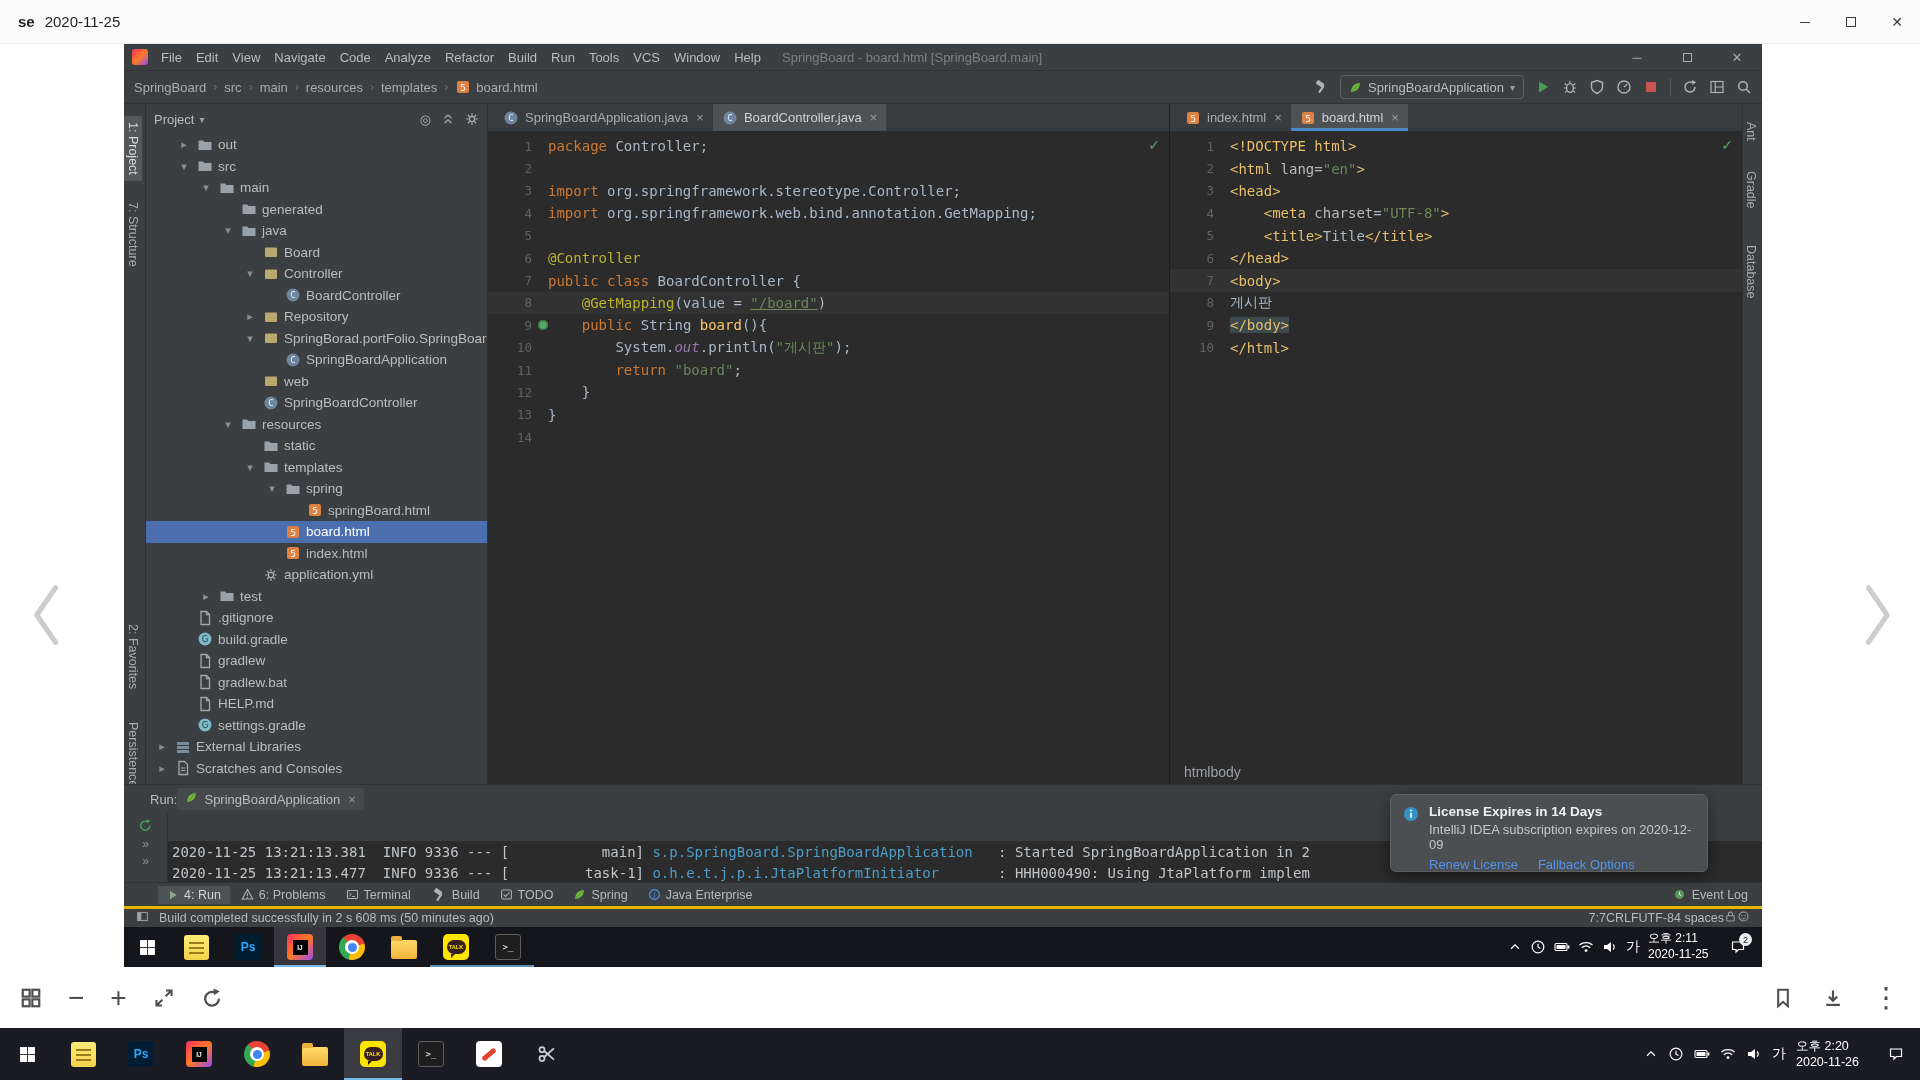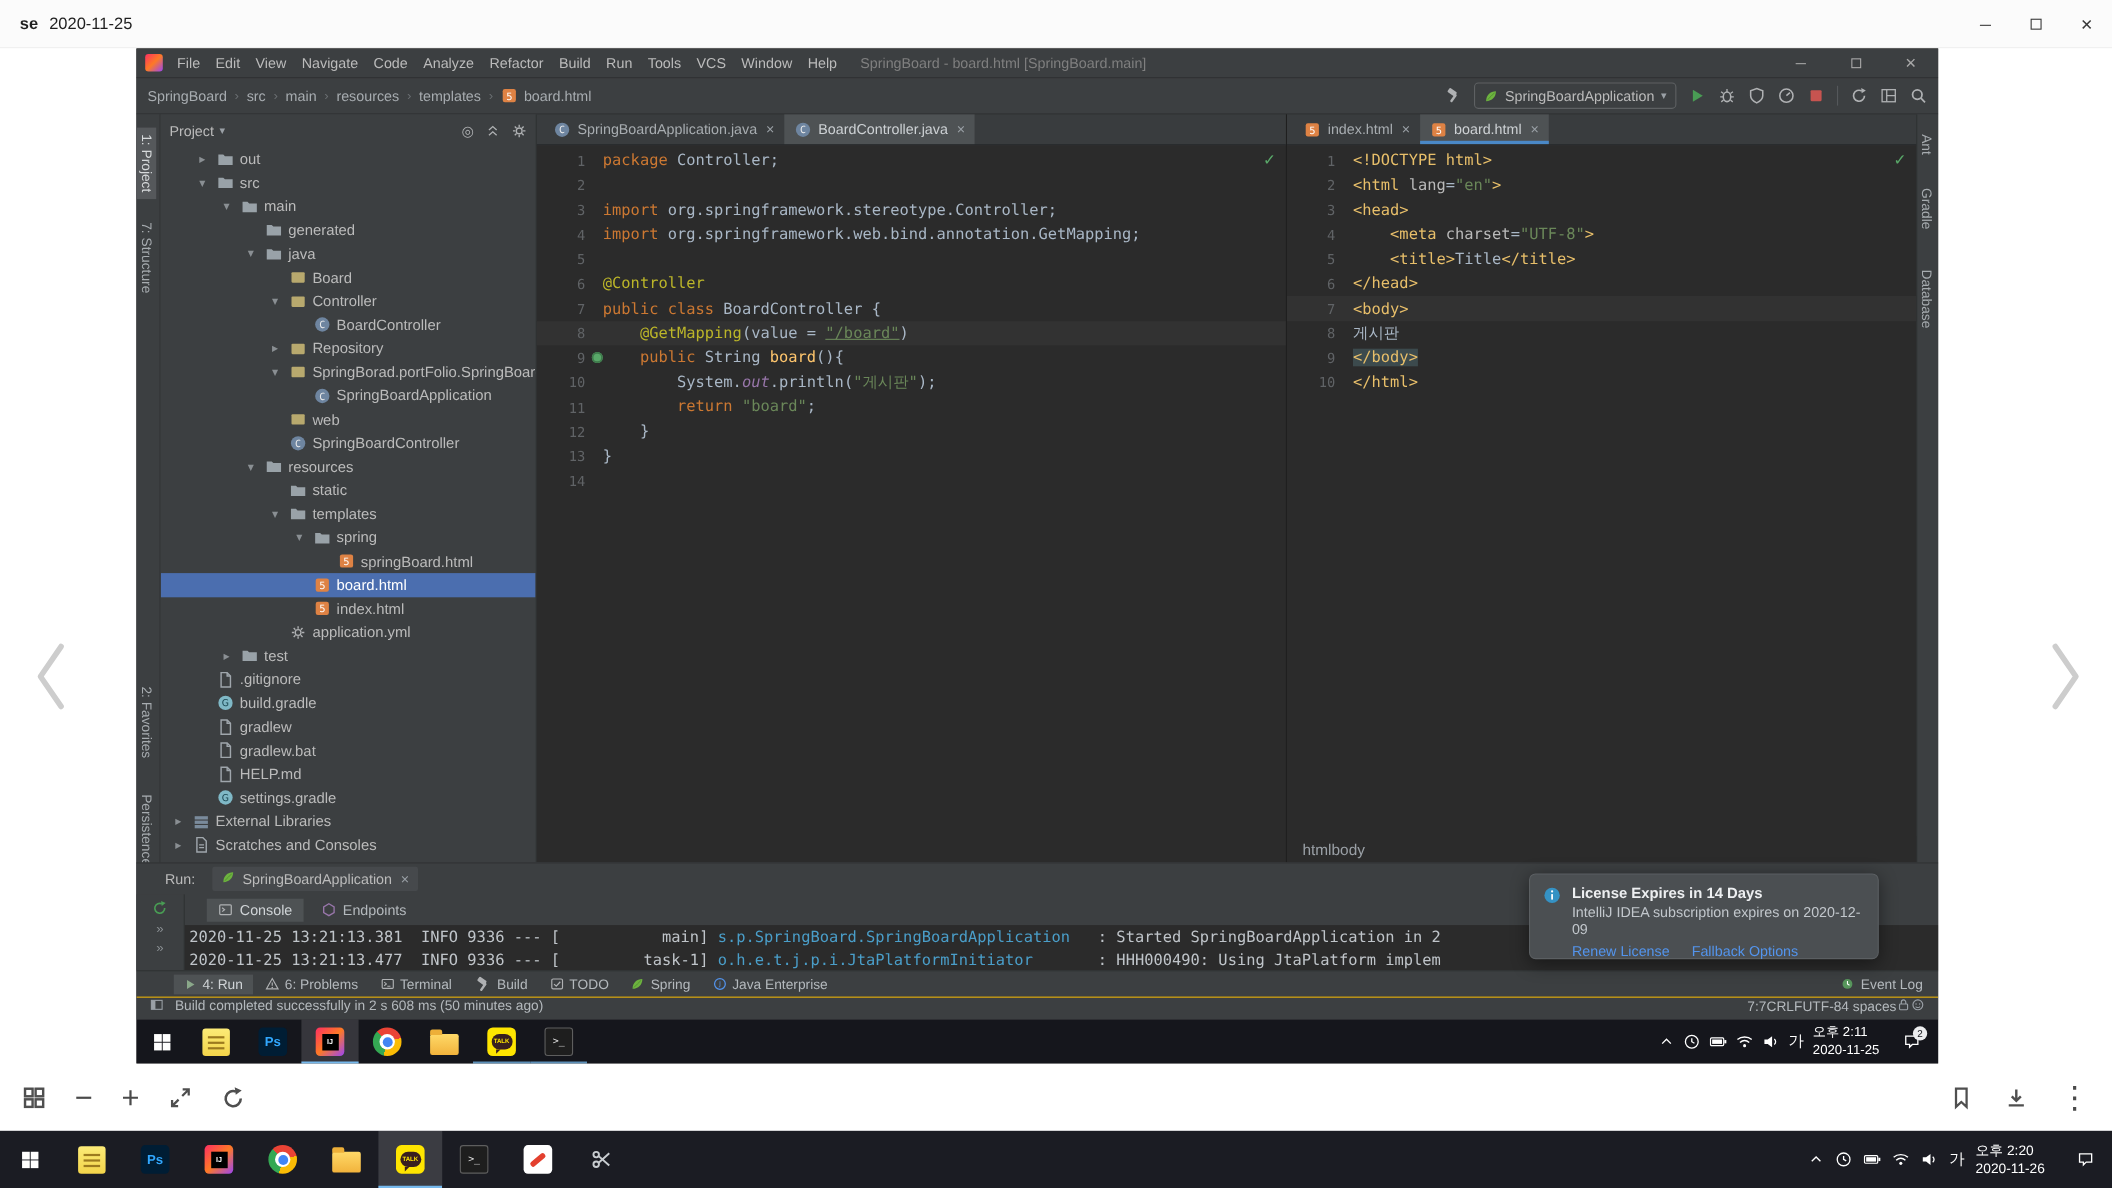--- a/index.html
+++ b/index.html
@@ -77,21 +77,21 @@
   .lt{white-space:pre}
   .gbean{position:absolute;left:50px;top:6px;width:10px;height:10px;border-radius:50%;background:#59A869;box-shadow:inset 0 0 0 1.5px #3F7A4C}
   .ok-check{position:absolute;top:33px;right:9px;color:#59A869;font-size:14px}
   .tk-kw{color:#CC7832}.tk-str{color:#6A8759}.tk-strl{color:#6A8759;text-decoration:underline}
   .tk-ann{color:#BBB529}.tk-mth{color:#FFC66D}.tk-fld{color:#9876AA;font-style:italic}
   .tk-pl{color:#A9B7C6}.tk-tag{color:#E8BF6A}.tk-attr{color:#BABABA}
   .tk-hl{background:rgba(90,125,135,.38)}
   .ed-crumb{position:absolute;left:0;right:0;bottom:0;height:24px;background:#2B2B2B;display:flex;align-items:center;gap:0;padding-left:14px;font-size:14px;color:#9AA0A6}
 
   .run-panel{position:absolute;top:740px;left:0;width:1638px;height:98px;background:#3C3F41;border-top:1px solid #303234}
-  .rp-header{height:28px;display:flex;align-items:center;gap:16px;padding-left:26px;font-size:13px;color:#BBBBBB}
+  .rp-header{height:28px;display:flex;align-items:center;gap:0;padding-left:26px;font-size:13px;color:#BBBBBB}
   .rp-tab{display:flex;align-items:center;gap:6px;padding:3px 8px;background:#46494C;border-radius:2px}
   .rp-sub{height:28px;display:flex;align-items:center;gap:6px;padding-left:64px;font-size:13px}
   .rp-subtab{display:flex;align-items:center;gap:6px;padding:3px 10px;color:#B4B9BD}
   .rp-subtab.active{background:#4E5254;color:#D0D4D7}
   .rp-strip{position:absolute;top:28px;left:0;width:44px;bottom:0;background:#3C3F41;border-right:1px solid #303234;display:flex;flex-direction:column;align-items:center;gap:5px;padding-top:5px}
   .strip-g{color:#8A8F93;font-size:12px;line-height:1}
   .rp-console{position:absolute;top:56px;left:44px;right:0;bottom:0;background:#2B2B2B;font-family:"DejaVu Sans Mono",monospace;font-size:14px;line-height:21px;padding:1px 16px 0 4px;overflow:hidden}
   .log-line{white-space:pre}
   .lg-pl{color:#BFC4C9}.lg-logger{color:#4A9EC9}
 
@@ -99,21 +99,21 @@
   .notif-icon{position:absolute;left:12px;top:11px}
   .notif-title{font-weight:700;color:#EDEFF1;font-size:13.5px;margin-bottom:3px}
   .notif-links{margin-top:5px;display:flex;gap:20px}
   .notif-link{color:#5394EC}
 
   .tw-bar{position:absolute;top:838px;left:0;width:1638px;height:24px;background:#3C3F41;border-top:1px solid #303234;display:flex;align-items:center;padding-left:34px;gap:2px;font-size:12.5px}
   .tw-item{display:flex;align-items:center;gap:5px;padding:2px 9px;color:#B4B9BD;white-space:nowrap}
   .tw-item.active{background:#4E5254;color:#D0D4D7}
   .tw-right{margin-left:auto;display:flex;align-items:center;gap:6px;padding-right:14px;color:#B4B9BD}
 
-  .ide-status{position:absolute;top:862px;left:0;width:1638px;height:21px;background:#3C3F41;border-top:1px solid #eab308;display:flex;align-items:flex-start;gap:10px;padding:0 12px;font-size:12.5px;color:#B4B9BD}
+  .ide-status{position:absolute;top:862px;left:0;width:1638px;height:21px;background:#3C3F41;border-top:3px solid #eab308;display:flex;align-items:center;gap:10px;padding:0 12px;font-size:12.5px;color:#B4B9BD}
   .st-right{margin-left:auto;display:flex;align-items:center;white-space:nowrap}
 
   
   .taskbar{display:flex;align-items:stretch}
   .taskbar.inner{position:absolute;left:0;top:883px;width:1638px;height:40px;background:#15161C}
   .taskbar.outer{position:absolute;left:0;bottom:0;width:1920px;height:52px;background:#1B1C23}
   .tb-btn{display:flex;align-items:center;justify-content:center;height:100%;width:58px;position:relative}
   .taskbar.inner .tb-btn{width:52px}
   .tb-start{width:54px}
   .taskbar.inner .tb-start{width:46px}
@@ -861,39 +861,20 @@
                 <span id="rpLeaf"><span class="icn i-leaf">
                       <svg width="13" height="13" viewBox="0 0 16 16">
                         <path d="M2.5 13.5 C2.5 7 7 2.5 13.5 2.5 C13.5 9 9 13.5 2.5 13.5 Z" fill="#6DB33F"></path>
                         <path d="M4 12 C7 9 9 7 12 4" fill="none" stroke="#4F8F2F" stroke-width="1"></path>
                       </svg>
                     </span></span>
                 <span>SpringBoardApplication</span>
                 <span class="tclose">×</span>
               </span>
             </div>
-            <div class="rp-sub" id="rpSub">
-                <span class="rp-subtab active">
-                  <span class="icn i-console-tab">
-                    <svg width="14" height="14" viewBox="0 0 16 16">
-                      <rect x="2" y="3" width="12" height="10" rx="1" fill="none" stroke="#AFB1B3" stroke-width="1.3"></rect>
-                      <path d="M4.5 6 L7 8 L4.5 10" fill="none" stroke="#AFB1B3" stroke-width="1.3"></path>
-                    </svg>
-                  </span>
-                  <span>Console</span>
-                </span>
-                <span class="rp-subtab">
-                  <span class="icn i-endpoints">
-                    <svg width="14" height="14" viewBox="0 0 16 16">
-                      <polygon points="8,1.8 13.4,5 13.4,11 8,14.2 2.6,11 2.6,5" fill="none" stroke="#9876AA" stroke-width="1.4"></polygon>
-                    </svg>
-                  </span>
-                  <span>Endpoints</span>
-                </span>
-              </div>
             <div class="rp-strip" id="rpStrip">
                 <span class="icn i-rerun">
                   <svg width="15" height="15" viewBox="0 0 16 16">
                     <path d="M12.5 8 A4.8 4.8 0 1 1 9.8 3.9" fill="none" stroke="#499C54" stroke-width="1.6"></path>
                     <polygon points="9,1.2 13.4,3.2 9.6,5.9" fill="#499C54"></polygon>
                   </svg>
                 </span>
                 <span class="icn i-double-chevron strip-g">»</span>
                 <span class="icn i-double-chevron strip-g">»</span>
               </div>

